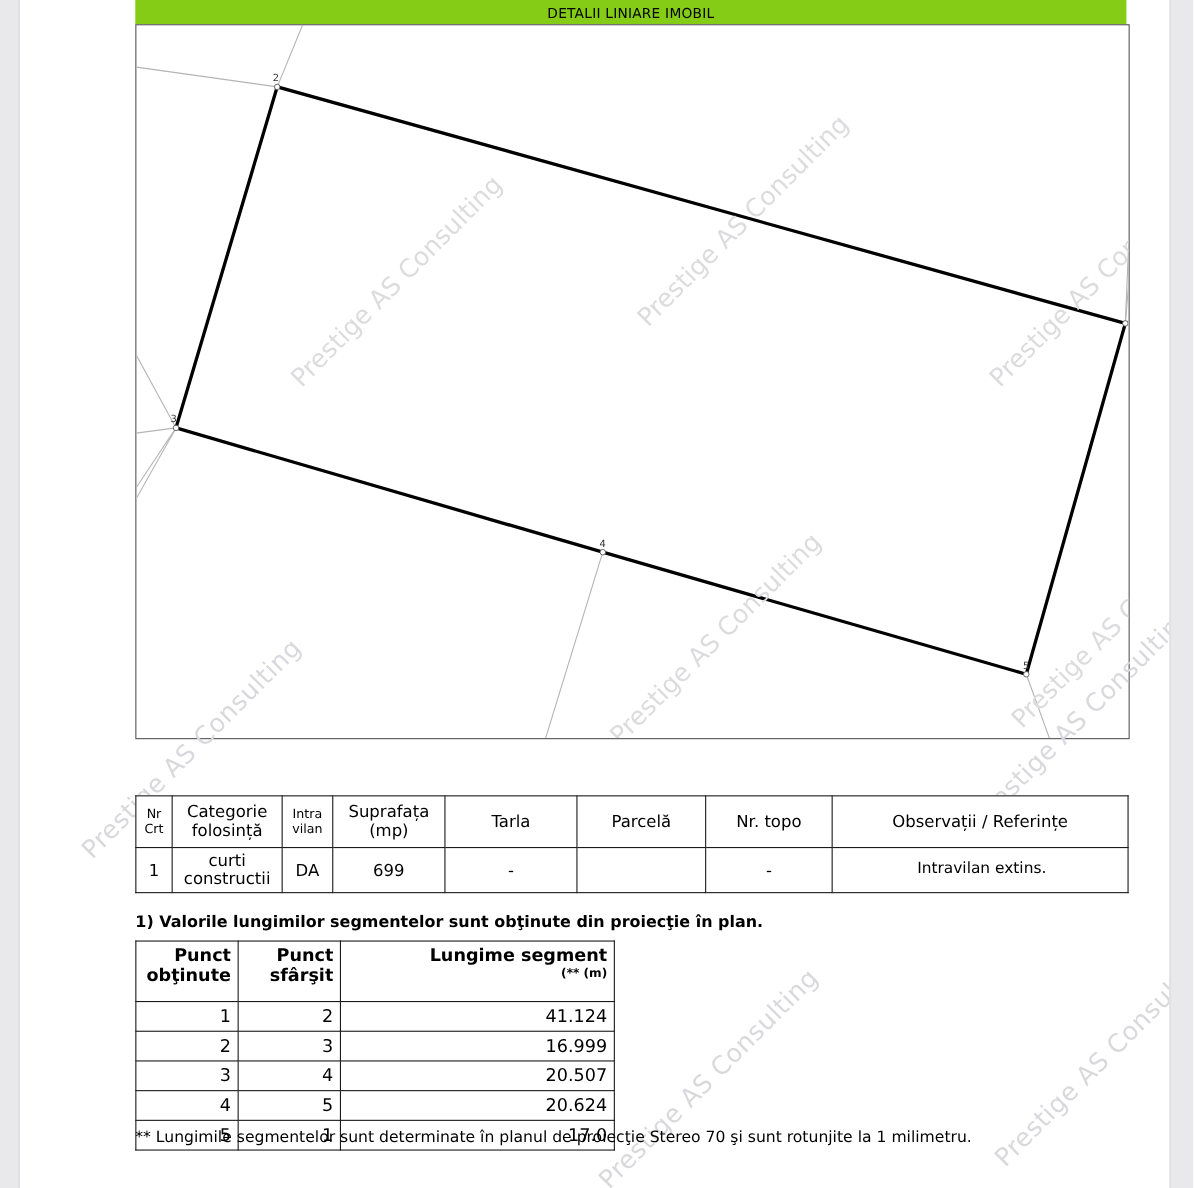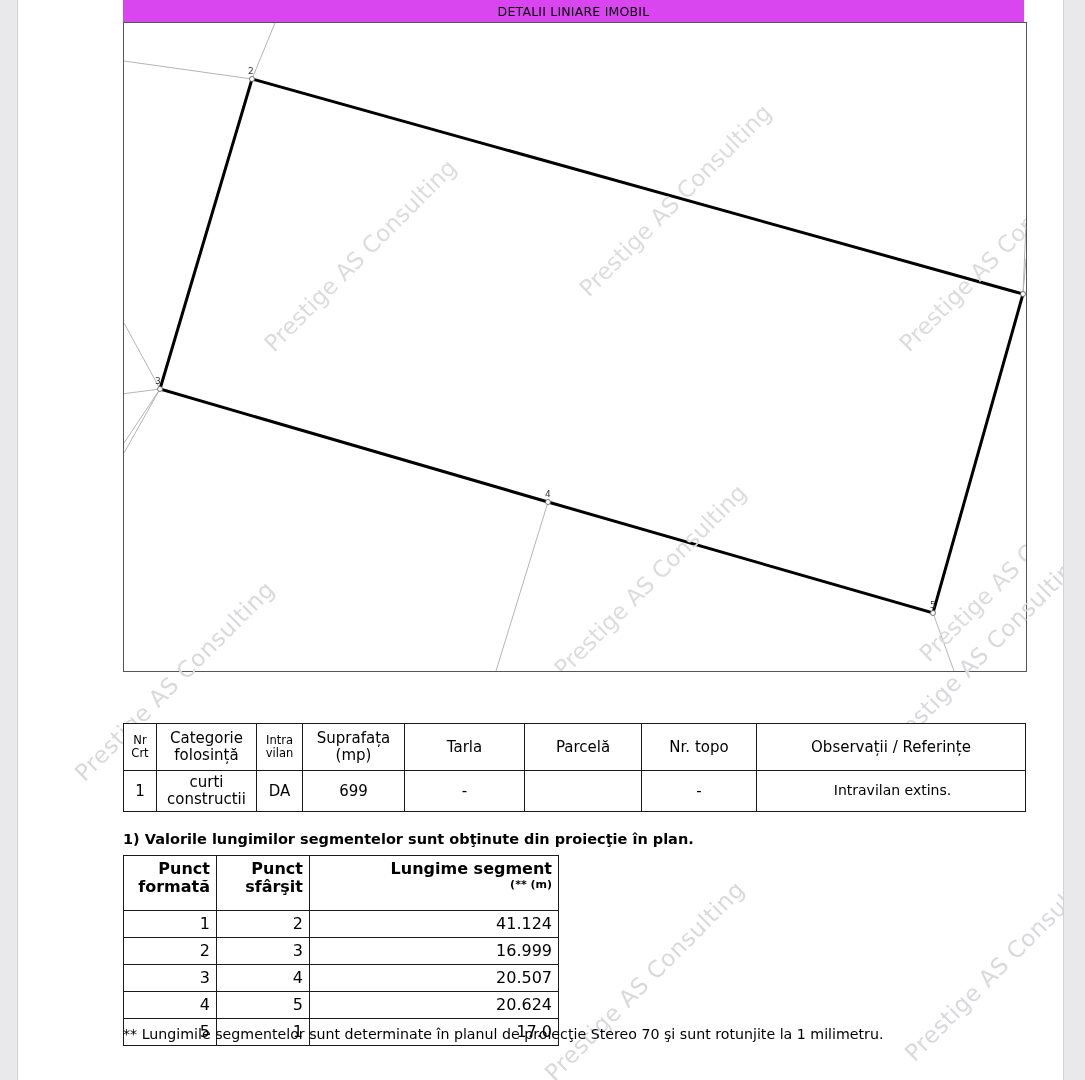--- a/index.html
+++ b/index.html
@@ -43,21 +43,21 @@
     background: #ffffff;
   }
 
   
   .banner {
     position: absolute;
     left: 105px;
     top: 0px;
     width: 901px;
     height: 22px;
-    background: #d946ef;
+    background: #84cc16;
     border-bottom: 1px solid #cfc2c4;
     display: flex;
     align-items: center;
     justify-content: center;
   }
   .banner-title {
     font-size: 12.5px;
     letter-spacing: 0.2px;
     color: #000;
     white-space: nowrap;
@@ -318,21 +318,21 @@
   <table class="tbl-seg">
     <colgroup>
       <col style="width:93px">
         <col style="width:93px">
         <col style="width:249px">
     </colgroup>
     <thead>
       <tr>
         <th>
           <span>Punct</span><br>
-          <span>formată</span>
+          <span>obţinute</span>
         </th>
         <th>
           <span>Punct</span><br>
           <span>sfârşit</span>
         </th>
         <th>
           <span>Lungime segment</span>
           <span class="sub">(** (m)</span>
         </th>
       </tr>

